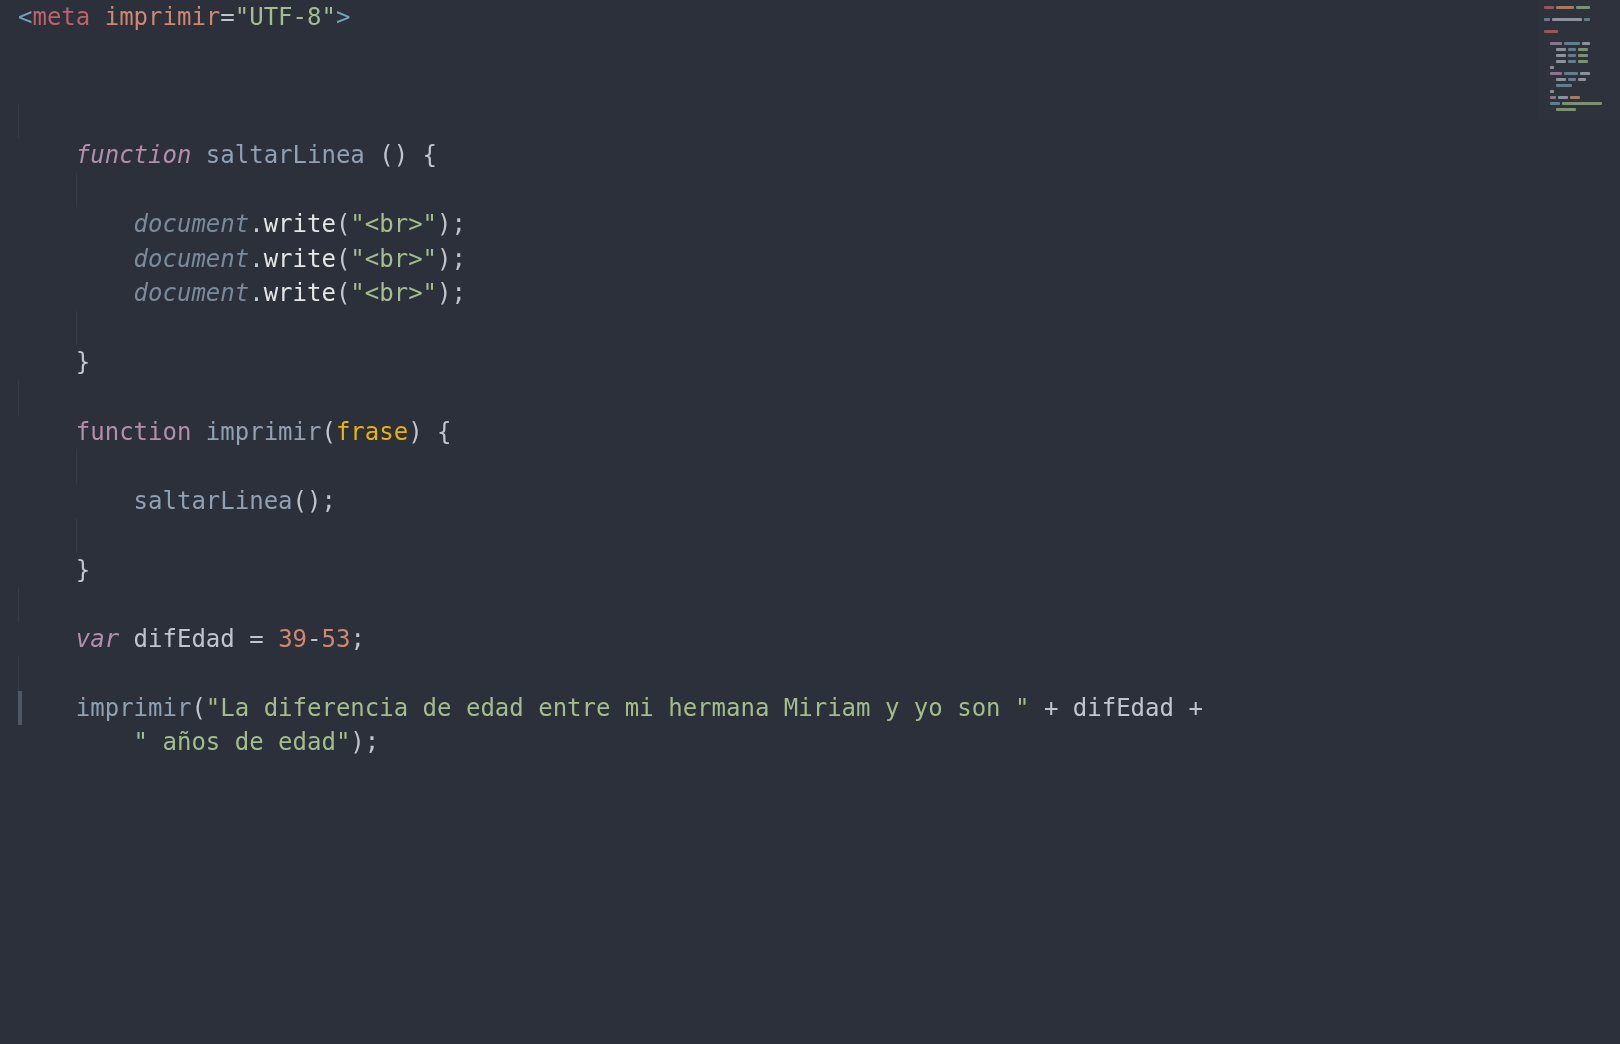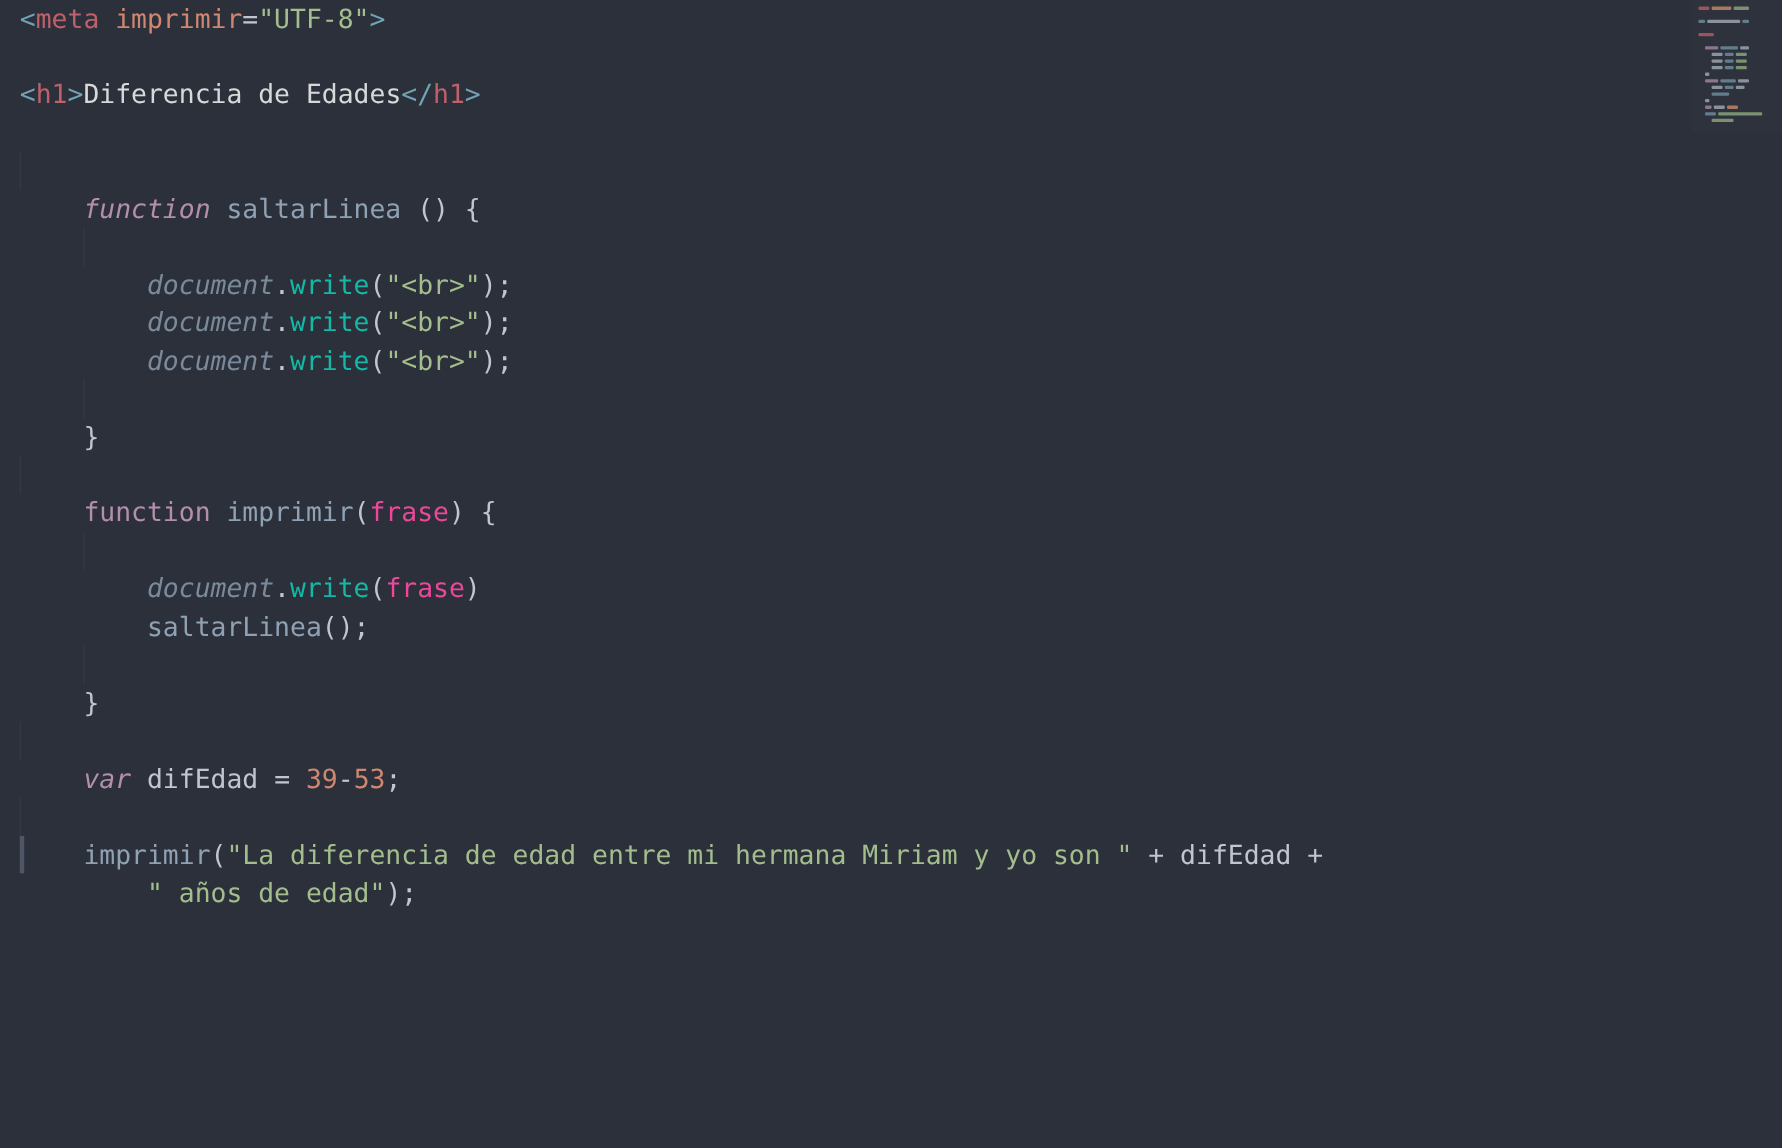--- a/index.html
+++ b/index.html
@@ -28,23 +28,23 @@
   .tag-angle{color:#6fa3b5;}      
   .tag-name{color:#bf616a;}       
   .attr-name{color:#d08770;}
   .attr-eq{color:#c0c5ce;}
   .string{color:#a3be8c;}
   .text{color:#d6d8da;}
   .keyword{color:#b48ead;font-style:italic;} 
   .keyword-nr{color:#b48ead;}
   .fn-name{color:#8fa1b3;text-align:right;}
   .builtin{color:#7b8a9b;font-style:italic;} 
-  .method{color:#14b8a6;}
+  .method{color:#e5e5e5;}
   .punct{color:#c0c5ce;}
-  .param{color:#ec4899;}
+  .param{color:#eab308;}
   .ident{color:#c0c5ce;}
   .num{color:#d08770;margin-top:42px;}
   .op{color:#c0c5ce;}
   .cursor-mark{
     position:absolute;
     left:0;
     width:4px;
     height:34px;
     background:#4f5666;
   }
@@ -79,21 +79,20 @@
 </style>
 </head>
 <body>
 
 <div class="editor">
 
 <div class="line"><span class="tag-angle">&lt;</span><span class="tag-name">meta</span> <span class="attr-name">imprimir</span><span class="attr-eq">=</span><span class="string">"UTF-8"</span><span class="tag-angle">&gt;</span></div>
 
 <div class="line">&nbsp;</div>
 
-<div class="line"><span class="tag-angle">&lt;</span><span class="tag-name">h1</span><span class="tag-angle">&gt;</span><span class="text">Diferencia de Edades</span><span class="tag-angle">&lt;/</span><span class="tag-name">h1</span><span class="tag-angle">&gt;</span></div>
 
 <div class="line">&nbsp;</div>
 
 
 <div class="line"><span class="indent-guide"></span></div>
 
 <div class="line">    <span class="keyword">function</span><span> </span><span class="fn-name">saltarLinea</span><span class="punct"> () {</span></div>
 
 <div class="line">    <span class="indent-guide"></span></div>
 
@@ -106,21 +105,20 @@
 <div class="line">    <span class="indent-guide"></span></div>
 
 <div class="line">    <span class="punct">}</span></div>
 
 <div class="line"><span class="indent-guide"></span></div>
 
 <div class="line">    <span class="keyword-nr">function</span><span> </span><span class="fn-name">imprimir</span><span class="punct">(</span><span class="param">frase</span><span class="punct">) {</span></div>
 
 <div class="line">    <span class="indent-guide"></span></div>
 
-<div class="line">        <span class="builtin">document</span><span class="punct">.</span><span class="method">write</span><span class="punct">(</span><span class="param">frase</span><span class="punct">)</span></div>
 
 <div class="line">        <span class="fn-name">saltarLinea</span><span class="punct">();</span></div>
 
 <div class="line">    <span class="indent-guide"></span></div>
 
 <div class="line">    <span class="punct">}</span></div>
 
 <div class="line"><span class="indent-guide"></span></div>
 
 <div class="line">    <span class="keyword">var</span><span> </span><span class="ident">difEdad</span><span class="op"> = </span><span class="num">39</span><span class="op">-</span><span class="num">53</span><span class="punct">;</span></div>

